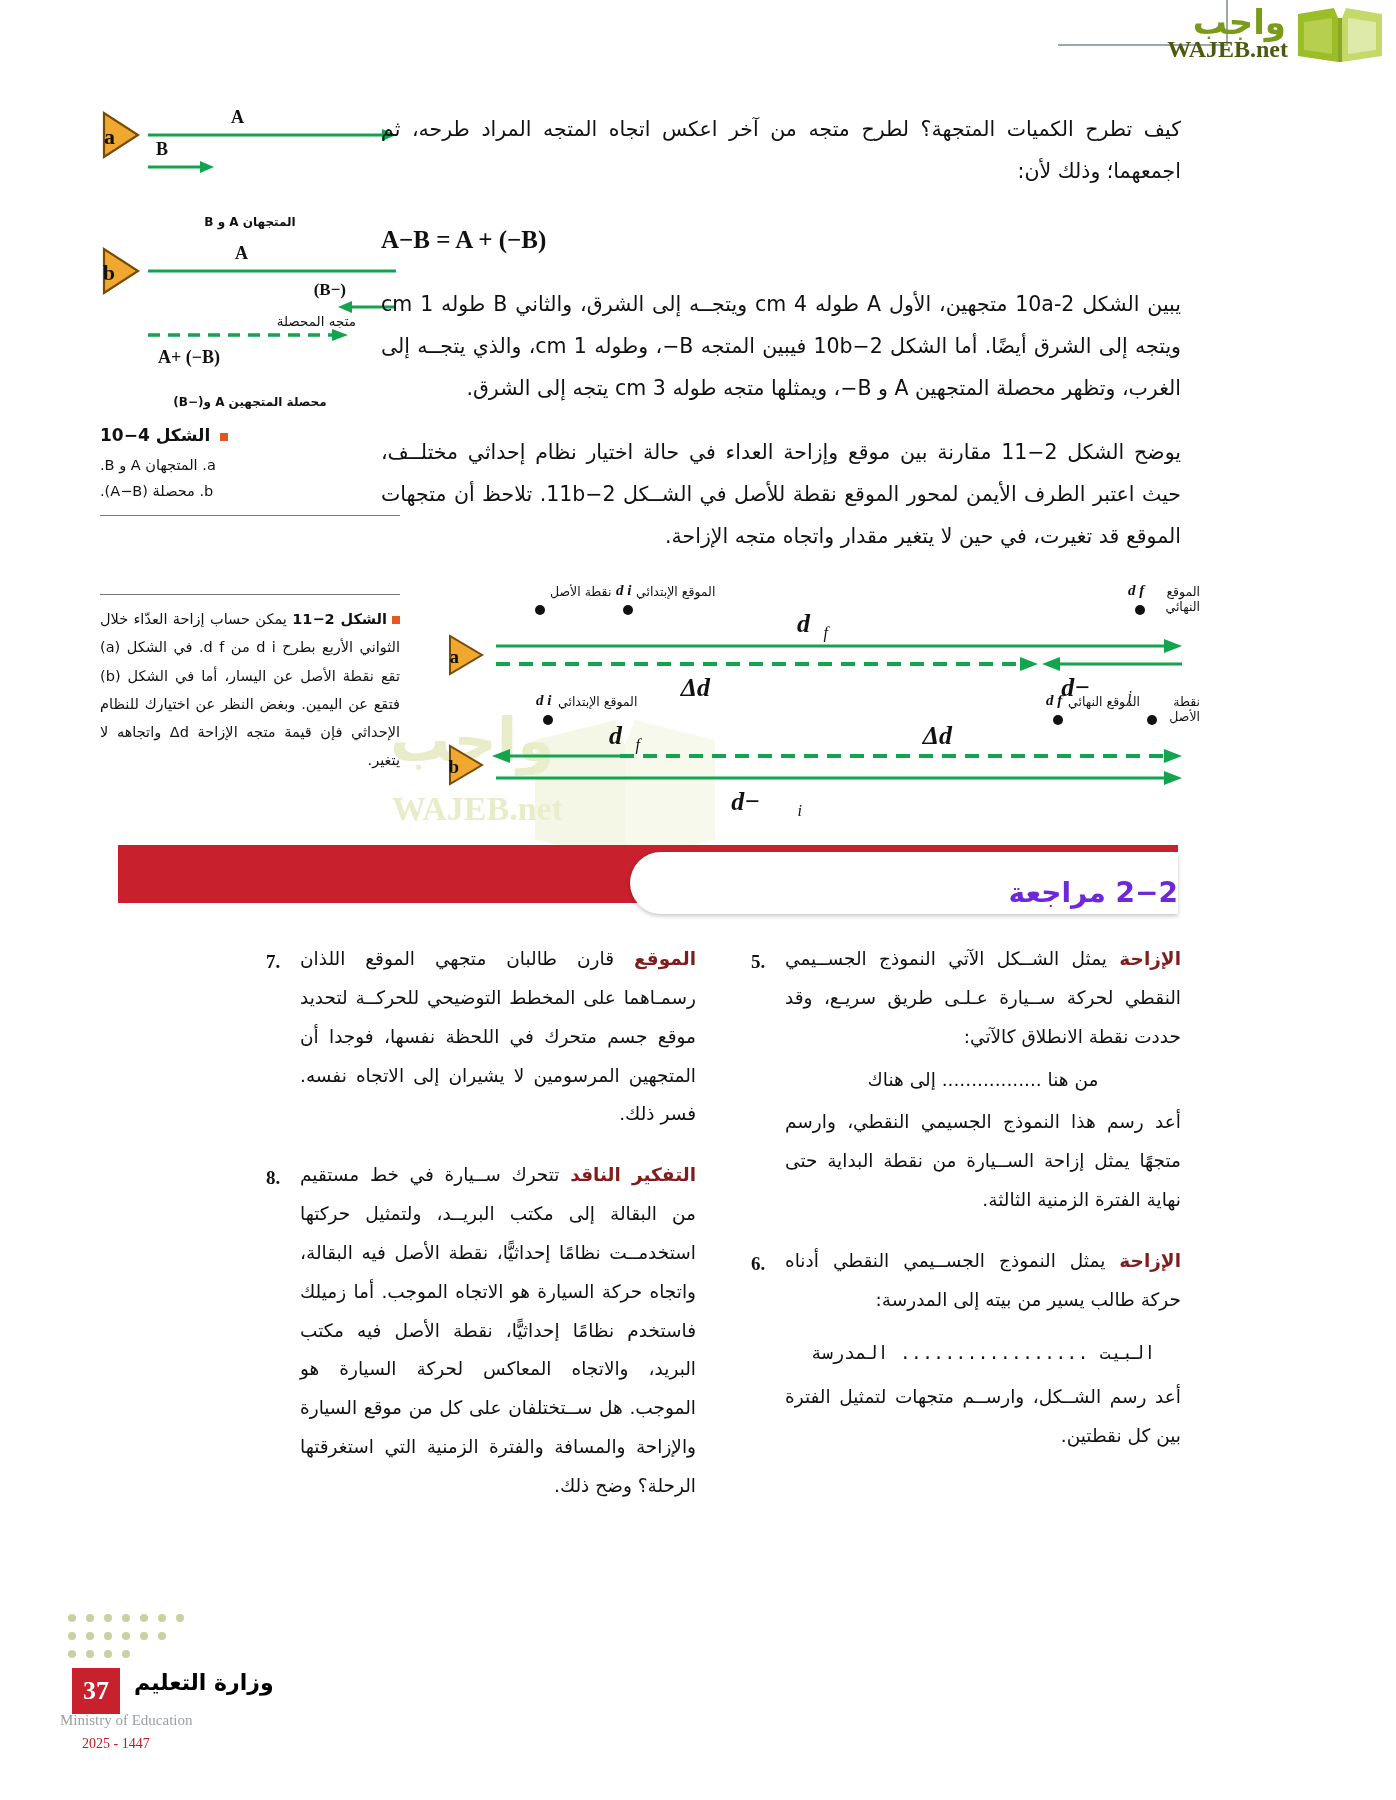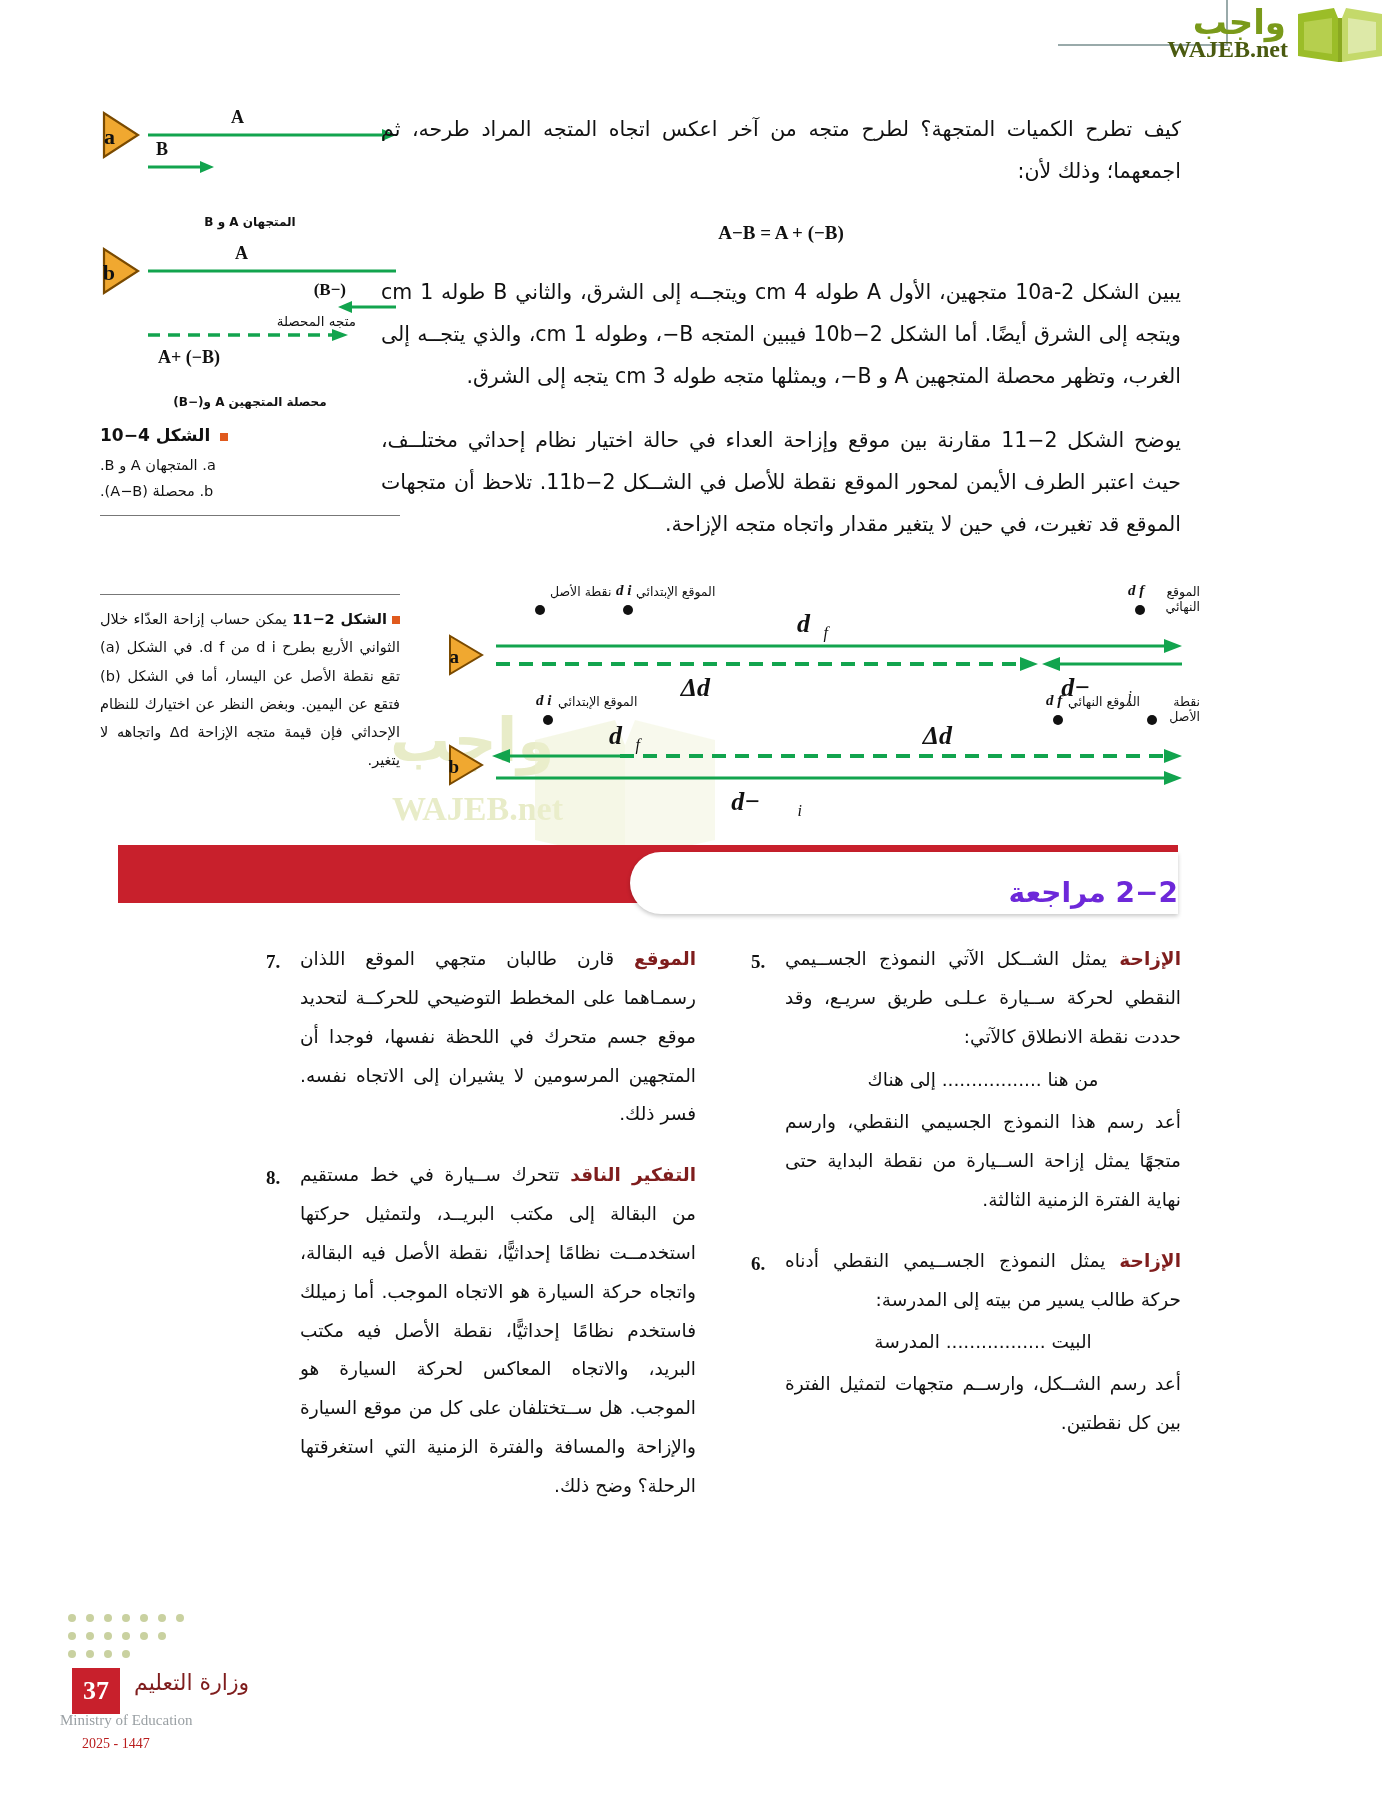--- a/index.html
+++ b/index.html
@@ -50,22 +50,22 @@
 
   
   #body-col {
     position:absolute; right:215px; top:108px; width:800px;
     direction:rtl; text-align:justify;
     font-family:"DejaVu Sans",sans-serif;
     font-size:20.5px; line-height:2.05; color:#111;
   }
   #body-col p { margin:0 0 22px 0; }
   .eq-center {
-    text-align:center; font-family:"Liberation Serif",serif;
-    font-weight:bold; font-size:19px; direction:ltr; margin:4px 0 18px 0;
+    text-align:left; font-family:"Liberation Serif",serif;
+    font-weight:bold; font-size:25px; direction:ltr; margin:4px 0 18px 0;
   }
 
   
   #fig211 { position:absolute; left:440px; top:588px; width:760px; height:250px; }
 
   
   #review-band {
     position:absolute; left:118px; top:845px; width:1060px; height:58px;
     background:#c8202c;
   }
@@ -99,21 +99,21 @@
   .kw { color:#7f1d1d; font-weight:bold; }
   .dots { letter-spacing:1px; }
   #pagenum {
     position:absolute; left:72px; top:1668px; width:48px; height:46px;
     background:#c8202c; color:#fff; font-family:"Liberation Serif",serif;
     font-weight:bold; font-size:26px; display:flex; align-items:center;
     justify-content:center; direction:ltr;
   }
   #moe-ar {
     position:absolute; left:134px; top:1670px;
-    font-family:"DejaVu Sans",sans-serif; font-size:22px; color:#7f1d1d; direction:rtl;
+    font-family:"DejaVu Sans",sans-serif; font-size:22px; color:#000000; direction:rtl;font-weight:bold;
   }
   #moe-en {
     position:absolute; left:60px; top:1712px;
     font-family:"Liberation Serif",serif; font-size:15px; color:#9aa0a4; direction:ltr;
   }
   #moe-yr {
     position:absolute; left:60px; top:1736px;
     font-family:"Liberation Serif",serif; font-size:14px; color:#b91c1c; direction:ltr;margin-left:22px;
   }
   #dotgrid { position:absolute; left:66px; top:1612px; }
@@ -292,21 +292,21 @@
       <span class="kw">الإزاحة</span><span> يمثل الشــكل الآتي النموذج الجســيمي النقطي لحركة ســيارة عـلـى طريق سريـع، وقد حددت نقطة الانطلاق كالآتي:</span>
       <div class="dots" style="text-align:center;margin-top:4px;">من هنا ................. إلى هناك</div>
       <div style="margin-top:4px;">أعد رسم هذا النموذج الجسيمي النقطي، وارسم متجهًا يمثل إزاحة الســيارة من نقطة البداية حتى نهاية الفترة الزمنية الثالثة.</div>
     </div>
   </div>
 
   <div class="qitem">
     <div class="qnum">6.</div>
     <div class="qtxt">
       <span class="kw">الإزاحة</span><span> يمثل النموذج الجســيمي النقطي أدناه حركة طالب يسير من بيته إلى المدرسة:</span>
-      <div class="dots" style="text-align:center;margin-top:3px;">البيت ................. المدرسة</div>
+      <div class="dots" style="text-align:center;margin-top:16px;font-family:Liberation Mono, monospace;">البيت ................. المدرسة</div>
       <div style="margin-top:4px;">أعد رسم الشــكل، وارســم متجهات لتمثيل الفترة بين كل نقطتين.</div>
     </div>
   </div>
 
 </div>
 
 <div id="qcol-left" class="qcol">
 
   <div class="qitem">
     <div class="qnum">7.</div>

